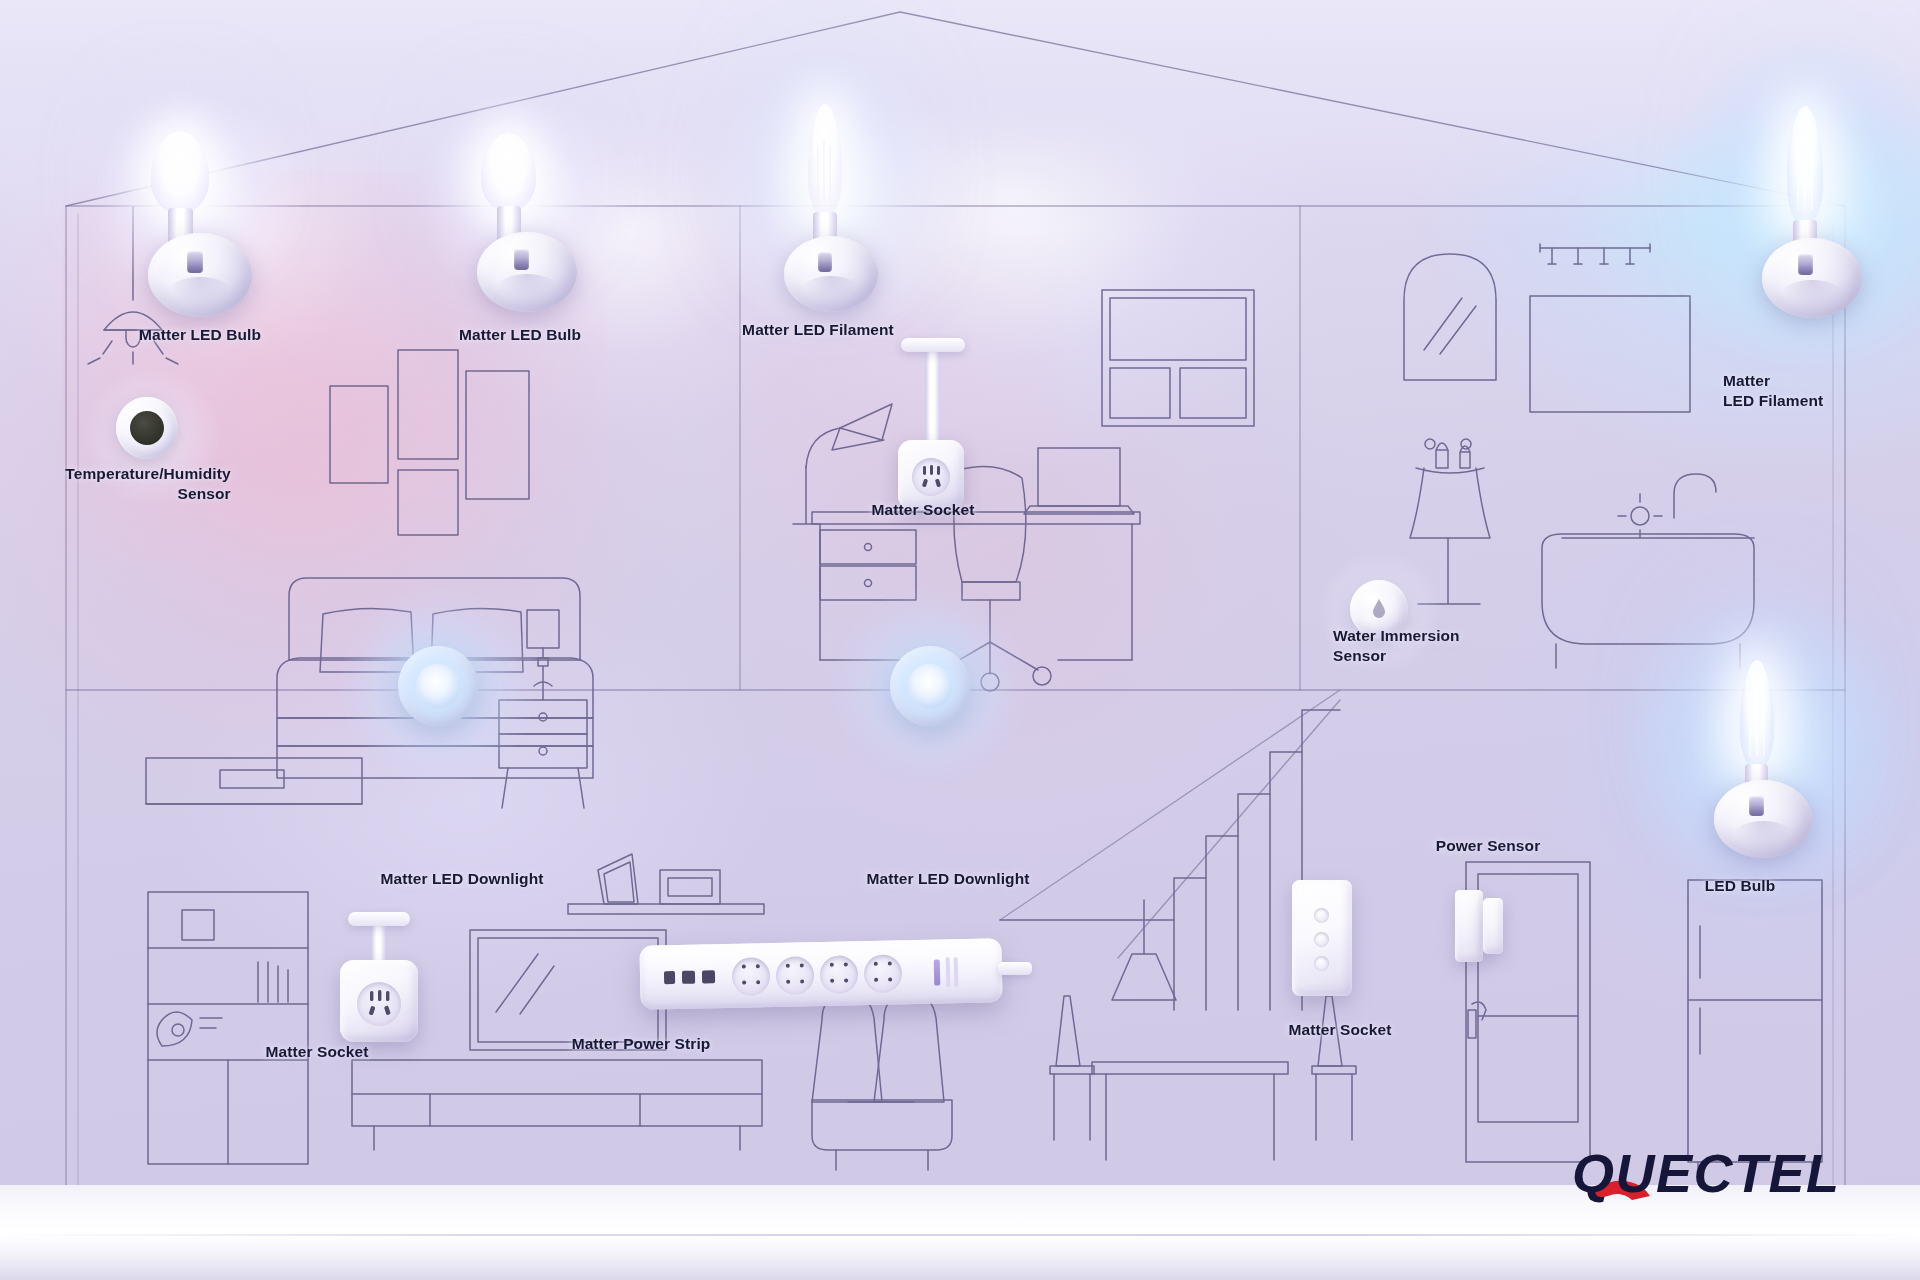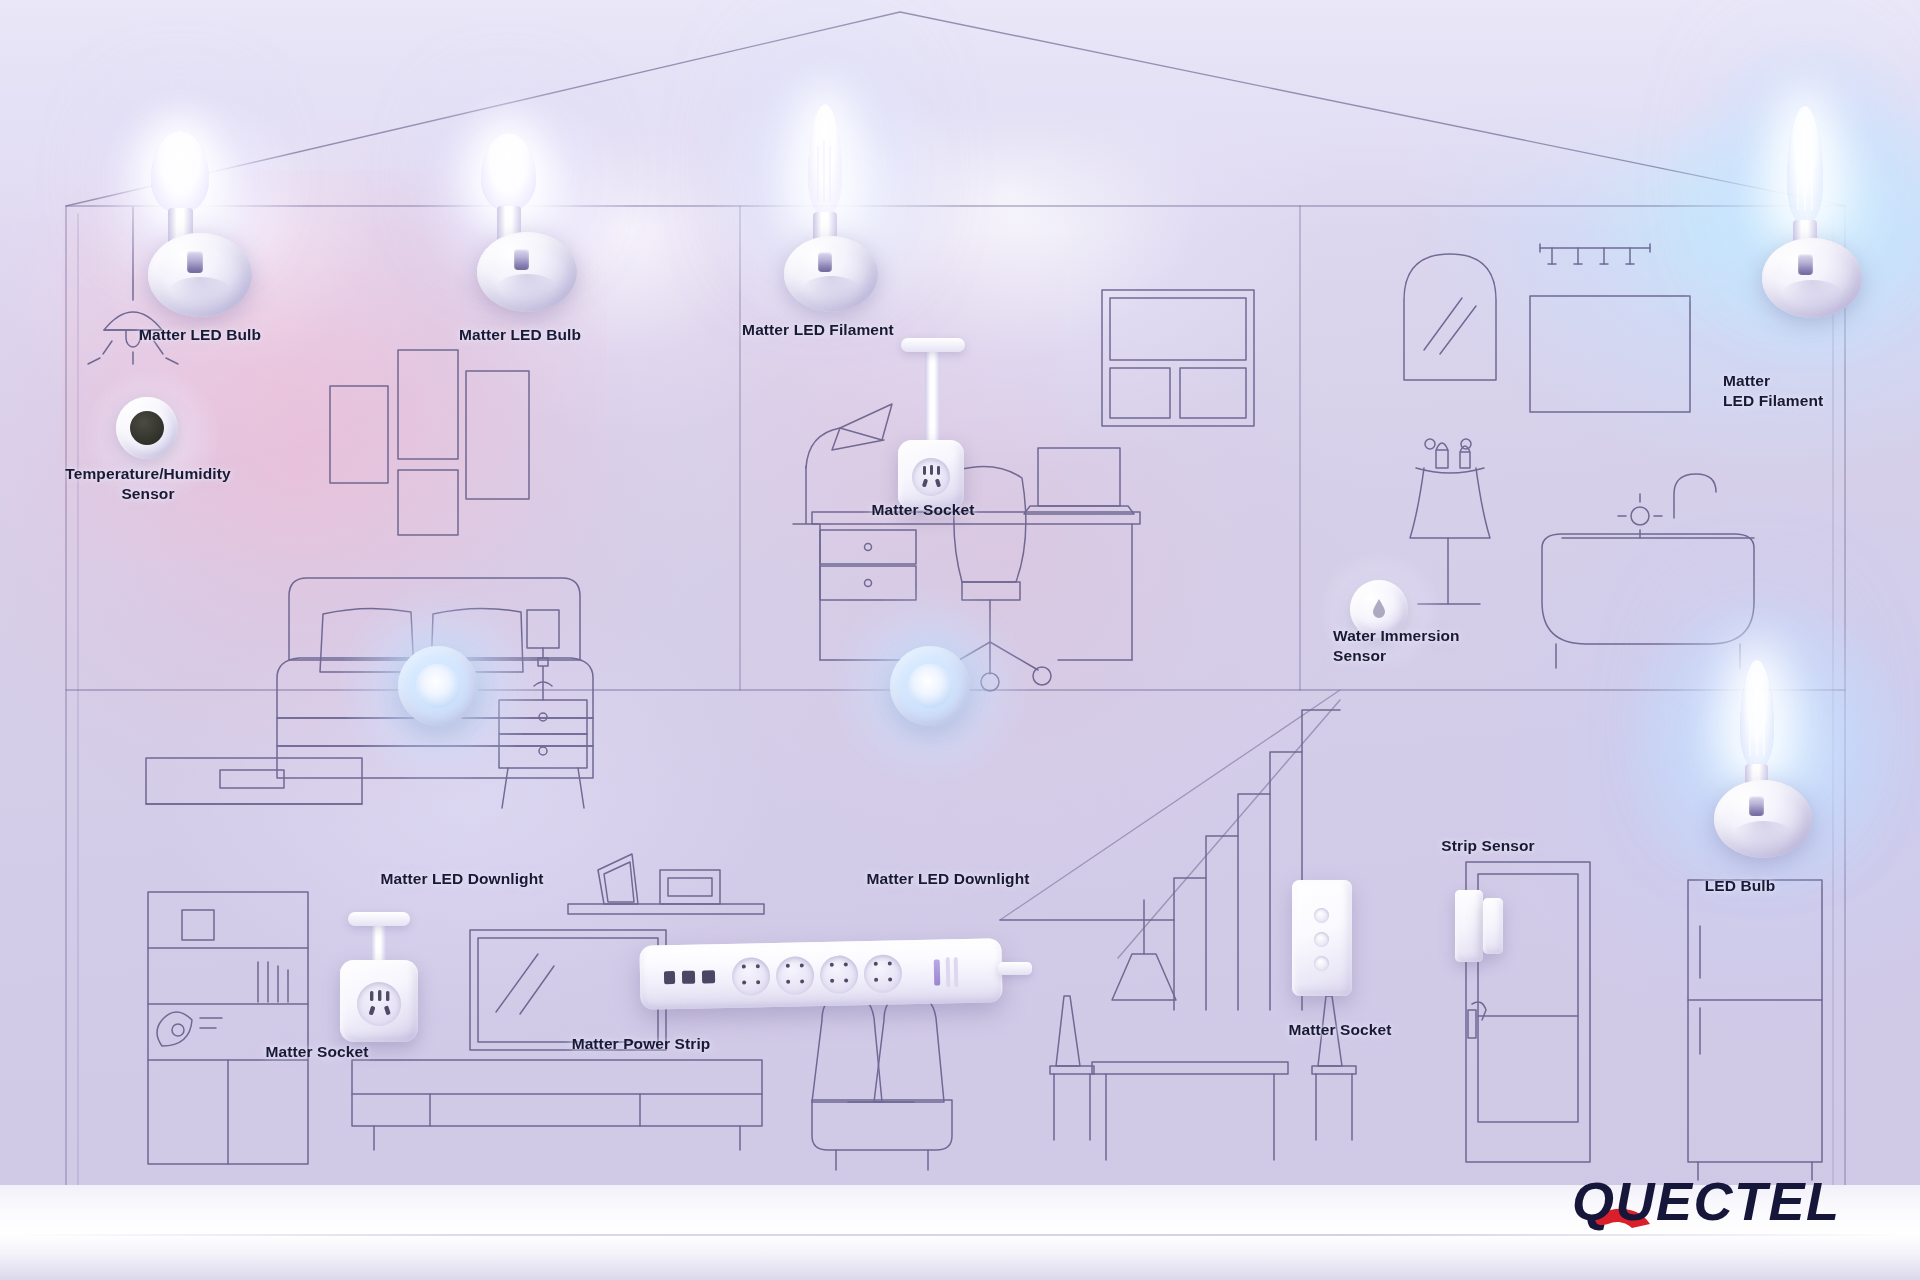--- a/index.html
+++ b/index.html
@@ -42,21 +42,21 @@
   .tint-bed{left:62px;top:170px;width:545px;height:390px;
     background:radial-gradient(ellipse at 40% 55%, rgba(238,186,212,.50) 0%, rgba(232,196,220,.22) 55%, rgba(225,210,238,0) 82%);}
   .tint-office{left:610px;top:170px;width:455px;height:390px;
     background:radial-gradient(ellipse at 55% 60%, rgba(230,196,220,.26) 0%, rgba(222,206,236,0) 75%);}
   
   .lbl{
     position:absolute;color:#181a35;font-weight:bold;font-size:15.5px;
     letter-spacing:.1px;line-height:1.28;white-space:pre-line;
     text-shadow:0 0 5px rgba(236,232,250,.9),0 0 11px rgba(236,232,250,.7);
   }
-  .lbl.c{text-align:center;transform:translateX(-50%);}
+  .lbl.c{text-align:right;transform:translateX(-50%);}
   .lbl.l{text-align:left;}
   
   .title{
     position:absolute;left:50%;top:22px;transform:translateX(-50%);
     font-size:50px;font-weight:bold;color:#1d1a6e;letter-spacing:-.5px;
     text-shadow:0 1px 0 rgba(255,255,255,.35),0 0 22px rgba(255,255,255,.45);
     white-space:nowrap;
   }
   
   .dev{position:absolute;}
@@ -150,21 +150,21 @@
     box-shadow:0 8px 20px rgba(110,100,150,.3), inset 2px 2px 6px rgba(255,255,255,.95), inset -3px -3px 8px rgba(160,152,198,.32);
   }
   .swp i{position:absolute;border-radius:50%;background:radial-gradient(circle at 40% 35%,#ffffff,#ded9f0);box-shadow:inset 0 1px 3px rgba(140,132,180,.45);}
   
   .dsens{
     position:absolute;border-radius:5px;
     background:linear-gradient(160deg,#ffffff 0%,#f6f5fc 48%,#e4dff3 100%);
     box-shadow:0 6px 16px rgba(110,100,150,.3), inset 1px 2px 5px rgba(255,255,255,.95), inset -2px -3px 7px rgba(160,152,198,.33);
   }
   
-  .logo{position:absolute;right:22px;top:1162px;width:330px;height:80px;}
+  .logo{position:absolute;right:22px;top:1134px;width:330px;height:80px;}
 </style>
 </head>
 <body>
 
 <div id="stage">
 
   <div class="wall"></div>
   <div class="ceilingglow"></div>
   <div class="roomtint tint-bed"></div>
   <div class="roomtint tint-office"></div>
@@ -495,21 +495,21 @@
       <i style="left:22px;top:52px;width:15px;height:15px;"></i>
       <i style="left:22px;top:76px;width:15px;height:15px;"></i>
     </div>
   </div>
   <div class="lbl c" style="left:1340px;top:1020px;">Matter Socket</div>
 
   <div class="dev">
     <div class="dsens" style="left:1455px;top:890px;width:28px;height:72px;"></div>
     <div class="dsens" style="left:1483px;top:898px;width:20px;height:56px;"></div>
   </div>
-  <div class="lbl c" style="left:1488px;top:836px;">Strip Sensor</div>
+  <div class="lbl c" style="left:1488px;top:836px;">Power Sensor</div>
 
   <div class="dev">
     <div class="glow" style="left:1620px;top:600px;width:290px;height:300px;background:radial-gradient(ellipse,rgba(206,240,255,.88) 0%,rgba(196,222,255,.44) 38%,rgba(206,212,250,0) 74%);"></div>
     <div class="fil" style="left:1740px;top:660px;width:34px;height:108px;"></div>
     <svg style="position:absolute;left:1744px;top:676px;" width="26" height="86">
       <g stroke="#ffffff" stroke-width="1.2" fill="none" opacity=".9">
         <path d="M6 80 V24 M13 80 V18 M20 80 V24"></path>
       </g>
     </svg>
     <div class="neckA" style="left:1745px;top:764px;width:23px;height:38px;"></div>

